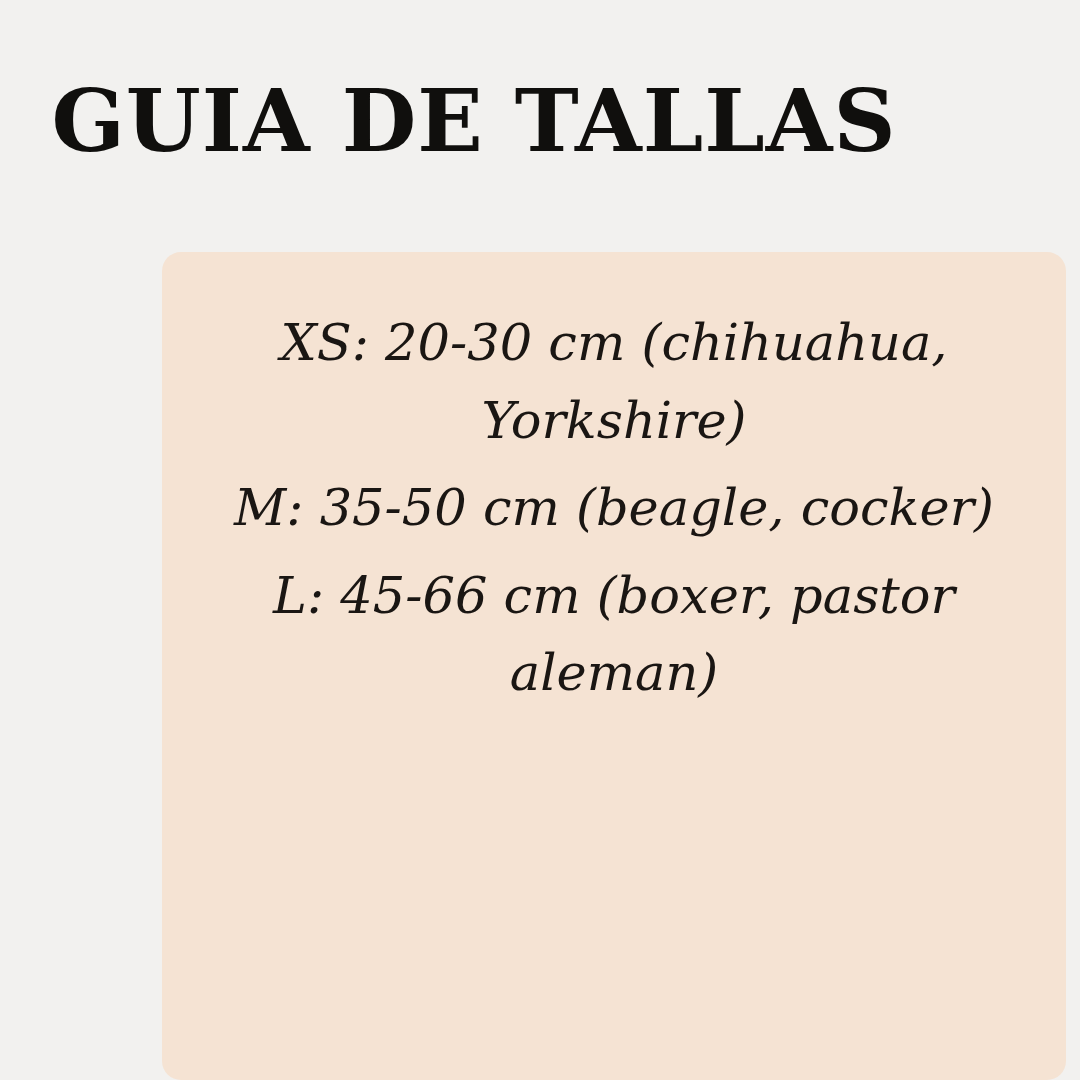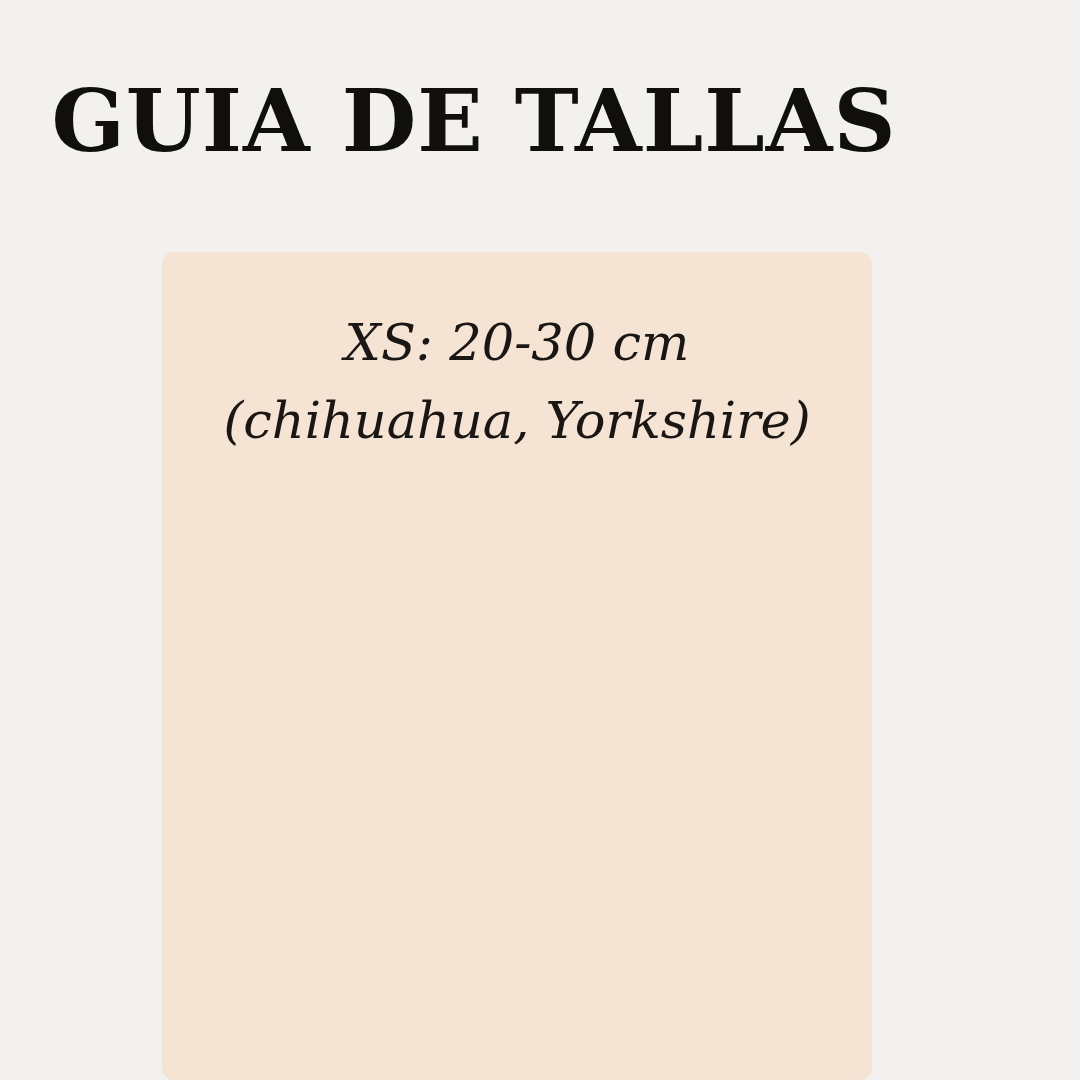--- a/index.html
+++ b/index.html
@@ -30,24 +30,24 @@
     font-weight: 700;
     font-size: 86px;
     letter-spacing: 1px;
     color: #100f0d;
     line-height: 1.1;
   }
   .card {
     position: absolute;
     left: 162px;
     top: 252px;
-    width: 710px;
+    width: 904px;
     height: 828px;
     background: #f5e3d3;
-    border-radius: 12px;
+    border-radius: 19px;
     box-sizing: border-box;
     padding: 52px 52px 0 52px;
     overflow: hidden;
   }
   .sizes {
     display: block;
     margin: 0;
     padding: 0;
     list-style: none;
   }
@@ -64,16 +64,18 @@
 </head>
 <body>
 
 <div class="page">
 
   <div class="title">GUIA DE TALLAS</div>
 
   <div class="card">
     <ul class="sizes">
       <li class="size-line">XS: 20-30 cm (chihuahua, Yorkshire)</li>
+      <li class="size-line">M: 35-50 cm (beagle, cocker)</li>
+      <li class="size-line">L: 45-66 cm (boxer, pastor aleman)</li>
     </ul>
   </div>
 
 </div>
 
 </body></html>

